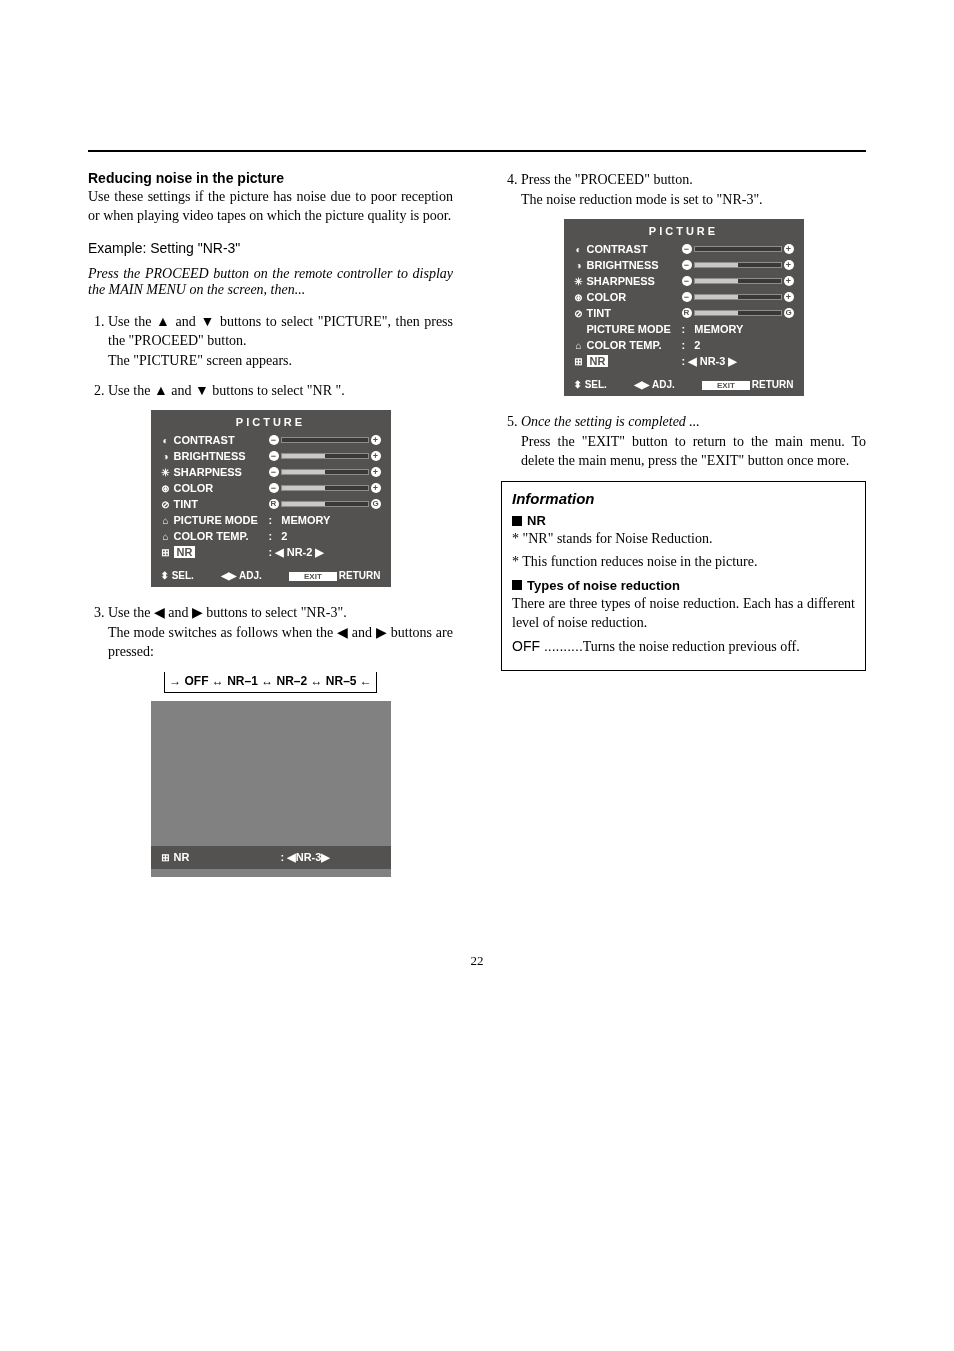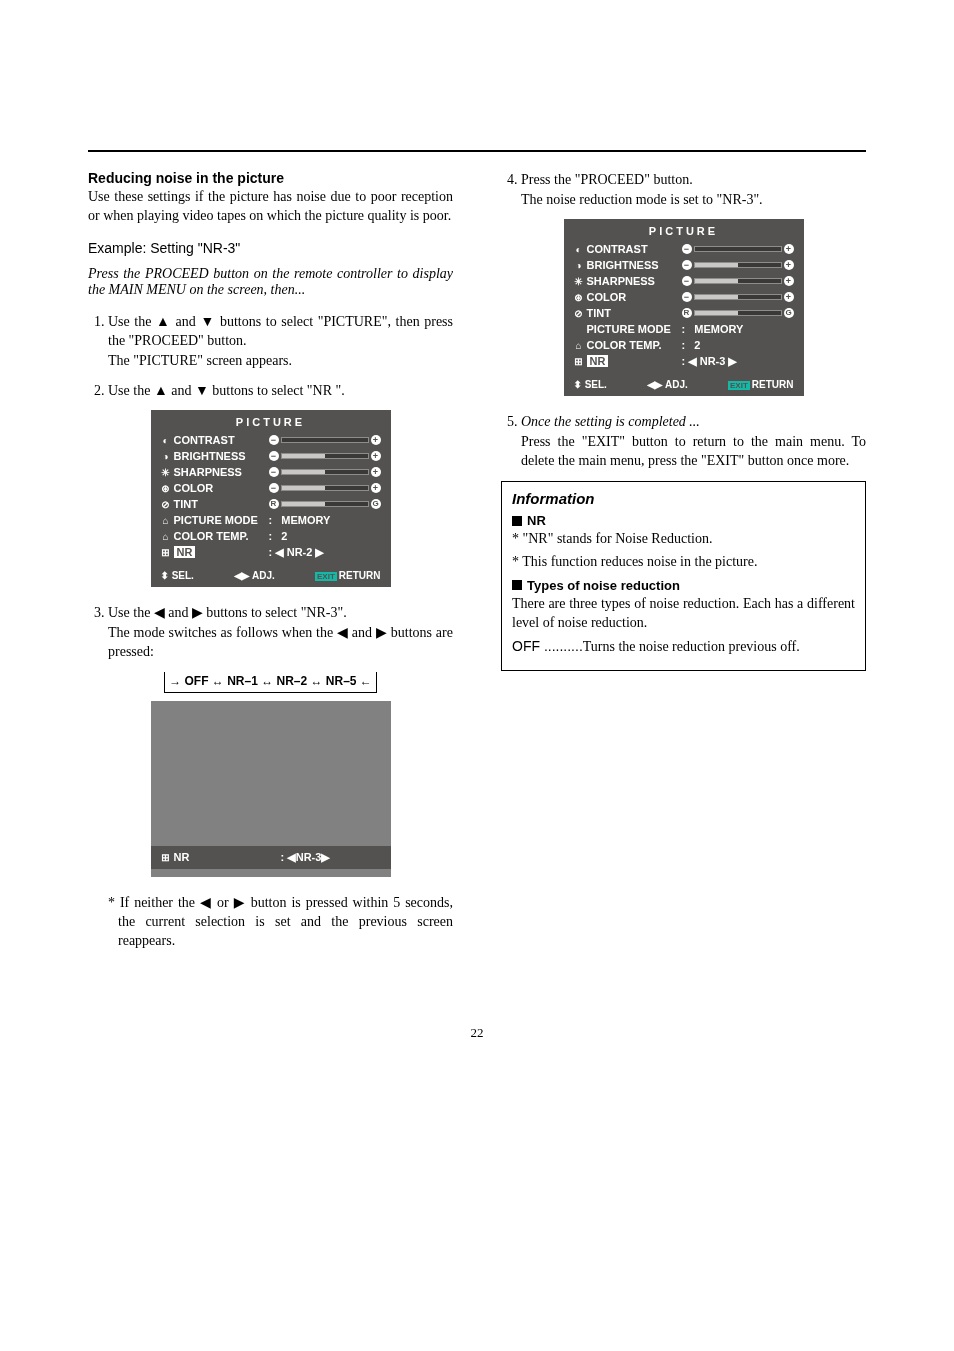--- a/index.html
+++ b/index.html
@@ -36,21 +36,21 @@
   .osd-row { display: flex; align-items: center; height: 16px; }
   .osd-label { width: 108px; display: flex; align-items: center; gap: 3px; }
   .osd-val { flex: 1; display: flex; align-items: center; gap: 3px; }
   .bar-wrap { display: flex; align-items: center; gap: 2px; width: 100%; }
   .bar-track { flex: 1; height: 6px; background: #3a3937; border: 1px solid #8e8d8b; position: relative; }
   .bar-fill { position: absolute; left: 0; top: 0; bottom: 0; background: #c9c8c6; }
   .circ { width: 10px; height: 10px; border-radius: 50%; background: #fff; color: #535250; display: inline-flex; align-items: center; justify-content: center; font-size: 9px; line-height: 1; }
   .circ-r { width: 10px; height: 10px; border-radius: 50%; background: #fff; color: #535250; display: inline-flex; align-items: center; justify-content: center; font-size: 8px; font-weight: bold; line-height: 1; }
   .osd-hl { background: #fff; color: #535250; padding: 0 3px; display: inline-block; }
   .osd-foot { display: flex; justify-content: space-between; margin-top: 10px; font-size: 10px; }
-  .exit-badge { background: #14b8a6; color: #535250; font-size: 8px; padding: 0 2px; margin-right: 2px; }
+  .exit-badge { background: #ffffff; color: #535250; font-size: 8px; padding: 0 15px; margin-right: 2px; }
   .ic { width: 10px; display: inline-block; text-align: center; font-size: 10px; }
   .osd-simple {
     background: #535250;
     color: #fff;
     font-family: Arial, Helvetica, sans-serif;
     font-size: 11px;
     font-weight: bold;
     width: 240px;
     margin: 8px auto 16px auto;
   }
@@ -209,23 +209,20 @@
       <div class="nr-row">
         <div class="osd-label" style="width:120px;">
             <span class="ic">⊞</span>
             <span>NR</span>
           </div>
         <div>:&nbsp;◀<span>NR-3</span>▶</div>
       </div>
       <div class="bottom-strip"></div>
     </div>
 
-    <p class="note">
-      <span>* If neither the </span><span class="arrow">◀</span><span> or </span><span class="arrow">▶</span><span> button is pressed within 5 seconds, the current selection is set and the previous screen reappears.</span>
-    </p>
   </div>
 
   <div class="col">
     <ol start="4">
       <li>
         <span>Press the "PROCEED" button.</span><br>
         <span>The noise reduction mode is set to "NR-3".</span>
       </li>
     </ol>
 

